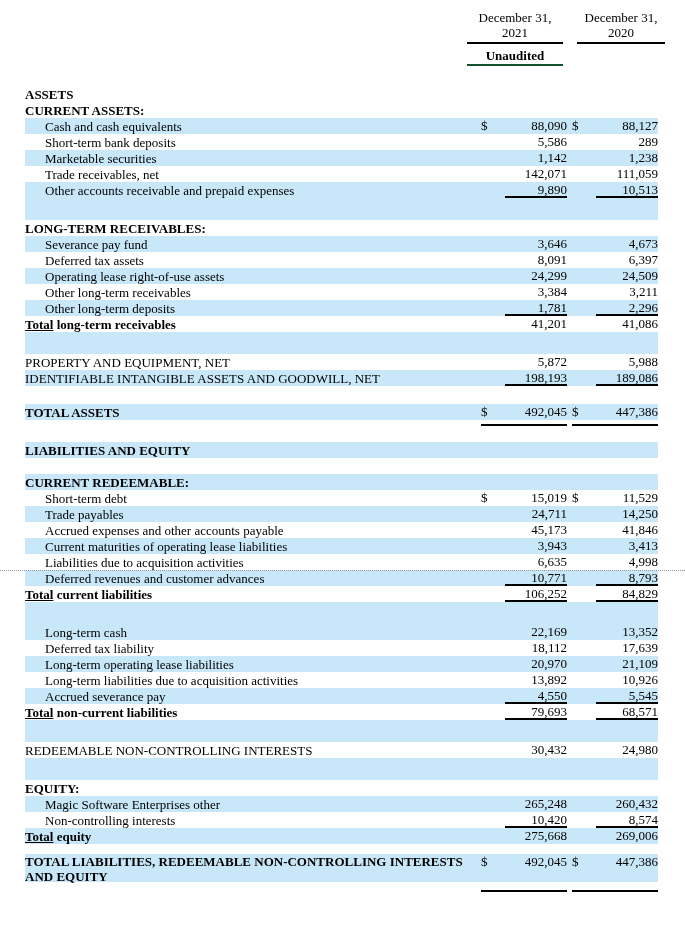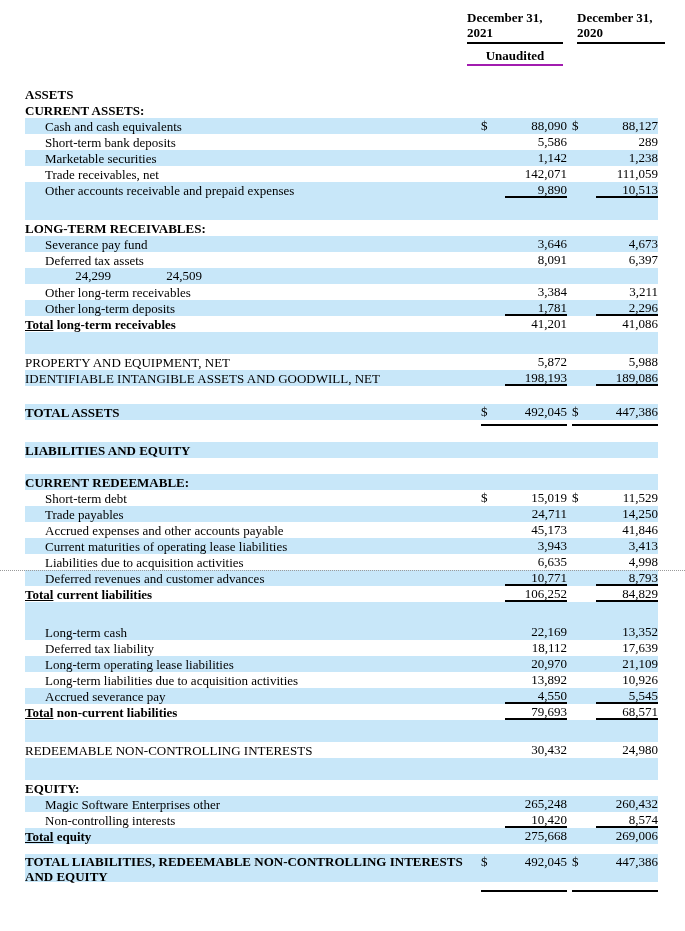--- a/index.html
+++ b/index.html
@@ -3,25 +3,25 @@
 <meta charset="utf-8">
 <style>
   html,body{margin:0;padding:0;}
   body{
     width:685px;height:931px;overflow:hidden;background:#fff;color:#000;
     font-family:"Liberation Serif","DejaVu Serif",serif;font-size:13px;
   }
   .page{padding:10px 27px 0 25px;}
   
   .hdr{margin-bottom:20px;}
-  .hdr-cols{display:flex;justify-content:flex-end;gap:14px;font-weight:bold;}
+  .hdr-cols{display:flex;justify-content:flex-end;gap:14px;text-align:center;font-weight:normal;}
   .hdr-col{width:96px;border-bottom:2px solid #000;padding-bottom:2px;line-height:15px;}
   .hdr-col.c2{width:88px;margin-right:-7px;}
   .hdr-note-row{display:flex;justify-content:flex-end;gap:14px;margin-top:4px;}
-  .hdr-note{width:96px;border-bottom:2px solid #a21caf;padding-bottom:1px;font-weight:bold;text-align:center;line-height:15px;}
+  .hdr-note{width:96px;border-bottom:2px solid #14532d;padding-bottom:1px;font-weight:bold;text-align:center;line-height:15px;}
   .hdr-spacer{width:88px;margin-right:-7px;}
   
   .rows{}
   .row{display:flex;align-items:center;height:16px;position:relative;}
   .row.blue{background:var(--stripe,#c8e7f9);}
   .row.blank{height:22px;}
   .row.blank.v-md{height:18px;}
   .row.blank.v-sm{height:16px;}
   .row.blank.v-xs{height:10px;}
   .row.section{font-weight:bold;}
@@ -227,20 +227,21 @@
           </span>
         </div>
     <div class="num n2">
           <span class="cur"></span>
           <span class="vw">
             <span class="val">6,397</span>
           </span>
         </div>
   </div>
       <div class="row blue item">
+    <div class="label indent"><span class="lu"></span><span class="lr">Operating lease right-of-use assets</span></div>
     <div class="num n1">
           <span class="cur"></span>
           <span class="vw">
             <span class="val">24,299</span>
           </span>
         </div>
     <div class="num n2">
           <span class="cur"></span>
           <span class="vw">
             <span class="val">24,509</span>

